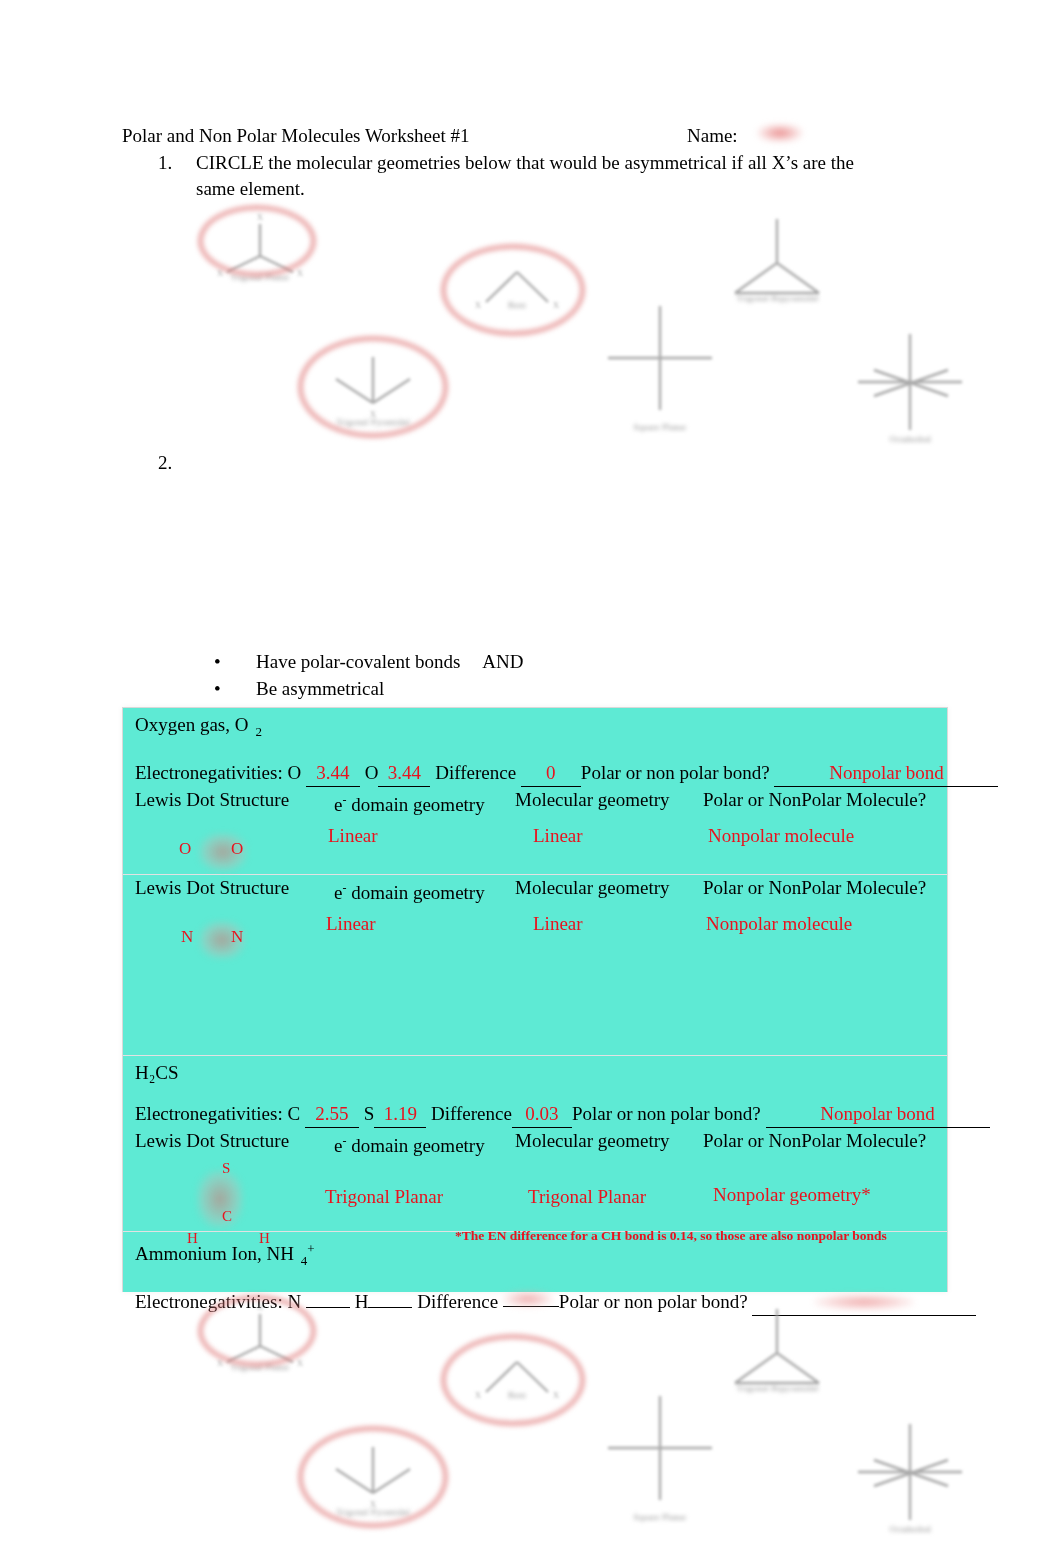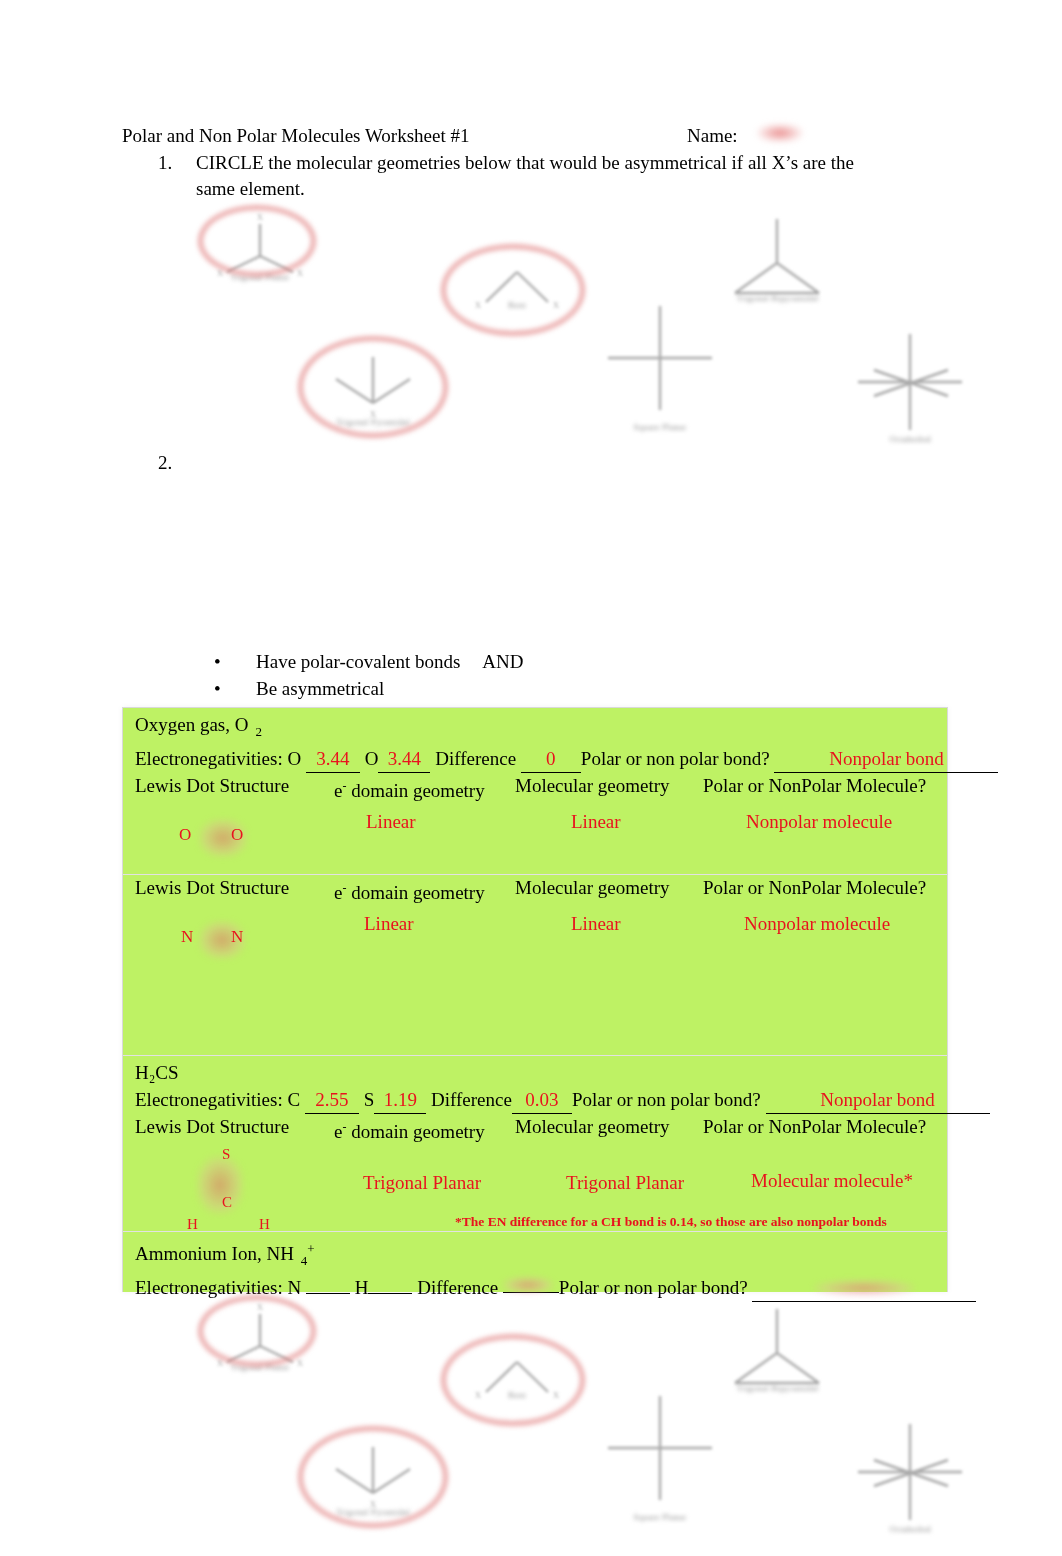--- a/index.html
+++ b/index.html
@@ -97,21 +97,21 @@
   .blurwrap { filter: blur(1.7px); }
 
   
   .tbl {
     position: absolute;
     left: 122px;
     top: 707px;
     width: 824px;
     border: 1px solid #d9d9d9;
     border-bottom: none;
-    background: #bef264;
+    background: #5eead4;
     box-shadow: 0 0 6px rgba(0,0,0,0.05);
   }
   .row {
     position: relative;
     border-bottom: 1px solid #e2e2e2;
     padding: 0;
   }
   .row.last { border-bottom: none; }
   .r-title {
     font-size: 19px;
@@ -146,20 +146,21 @@
     height: 18px;
     vertical-align: baseline;
   }
   .ansline {
     color: #e8131e;
     border-bottom: 1.4px solid #000;
     display: inline-block;
     min-width: 216px;
     text-align: center;
     padding: 0 4px;
+    margin-top: 14px;
   }
   .blurpink {
     display: inline-block;
     min-width: 44px;
     height: 16px;
     vertical-align: -2px;
     background: radial-gradient(ellipse at center, rgba(230,120,120,0.62) 0%, rgba(240,170,170,0.32) 55%, rgba(255,255,255,0) 80%);
     filter: blur(3px);
   }
   .blurpink.wide { min-width: 100px; }
@@ -176,21 +177,21 @@
   .h2 { left: 211px; }
   .h3 { left: 392px; }
   .h4 { left: 580px; }
 
   .r-ans {
     position: relative;
     height: 78px;
     color: #e8131e;
     font-size: 19px;
   }
-  .a { position: absolute; white-space: nowrap; margin-left: 38px; }
+  .a { position: absolute; white-space: nowrap; }
 
   .lewis { position: absolute; color: #e8131e; }
   .lewis .at { position: absolute; font-size: 17px; }
   .bondblur {
     position: absolute;
     background: radial-gradient(ellipse at center, rgba(226,110,110,0.55) 0%, rgba(240,165,165,0.28) 55%, rgba(255,255,255,0) 80%);
     filter: blur(3px);
   }
   .foot {
     position: absolute;
@@ -363,21 +364,21 @@
       <div class="r-ans" style="height:90px;">
         <div class="lewis" style="left:44px;top:2px;width:120px;height:80px;">
           <span class="bondblur" style="left:30px;top:12px;width:46px;height:58px;"></span>
           <span class="at" style="left:55px;top:2px;font-size:15px;">S</span>
           <span class="at" style="left:55px;top:50px;font-size:15px;">C</span>
           <span class="at" style="left:20px;top:72px;font-size:15px;">H</span>
           <span class="at" style="left:92px;top:72px;font-size:15px;">H</span>
         </div>
         <span class="a" style="left:202px;top:30px;">Trigonal Planar</span>
         <span class="a" style="left:405px;top:30px;">Trigonal Planar</span>
-        <span class="a" style="left:590px;top:28px;">Molecular molecule*</span>
+        <span class="a" style="left:590px;top:28px;">Nonpolar geometry*</span>
         <span class="foot" style="left:332px;top:72px;font-weight:bold;">*The EN difference for a CH bond is 0.14, so those are also nonpolar bonds</span>
       </div>
     </div>
 
     <div class="row last" style="height:60px;">
       <div class="r-title">
         <span>Ammonium Ion, NH</span><span class="sub">4</span><span class="sup">+</span>
       </div>
       <div class="r-en">
         <span>Electronegativities:</span>

